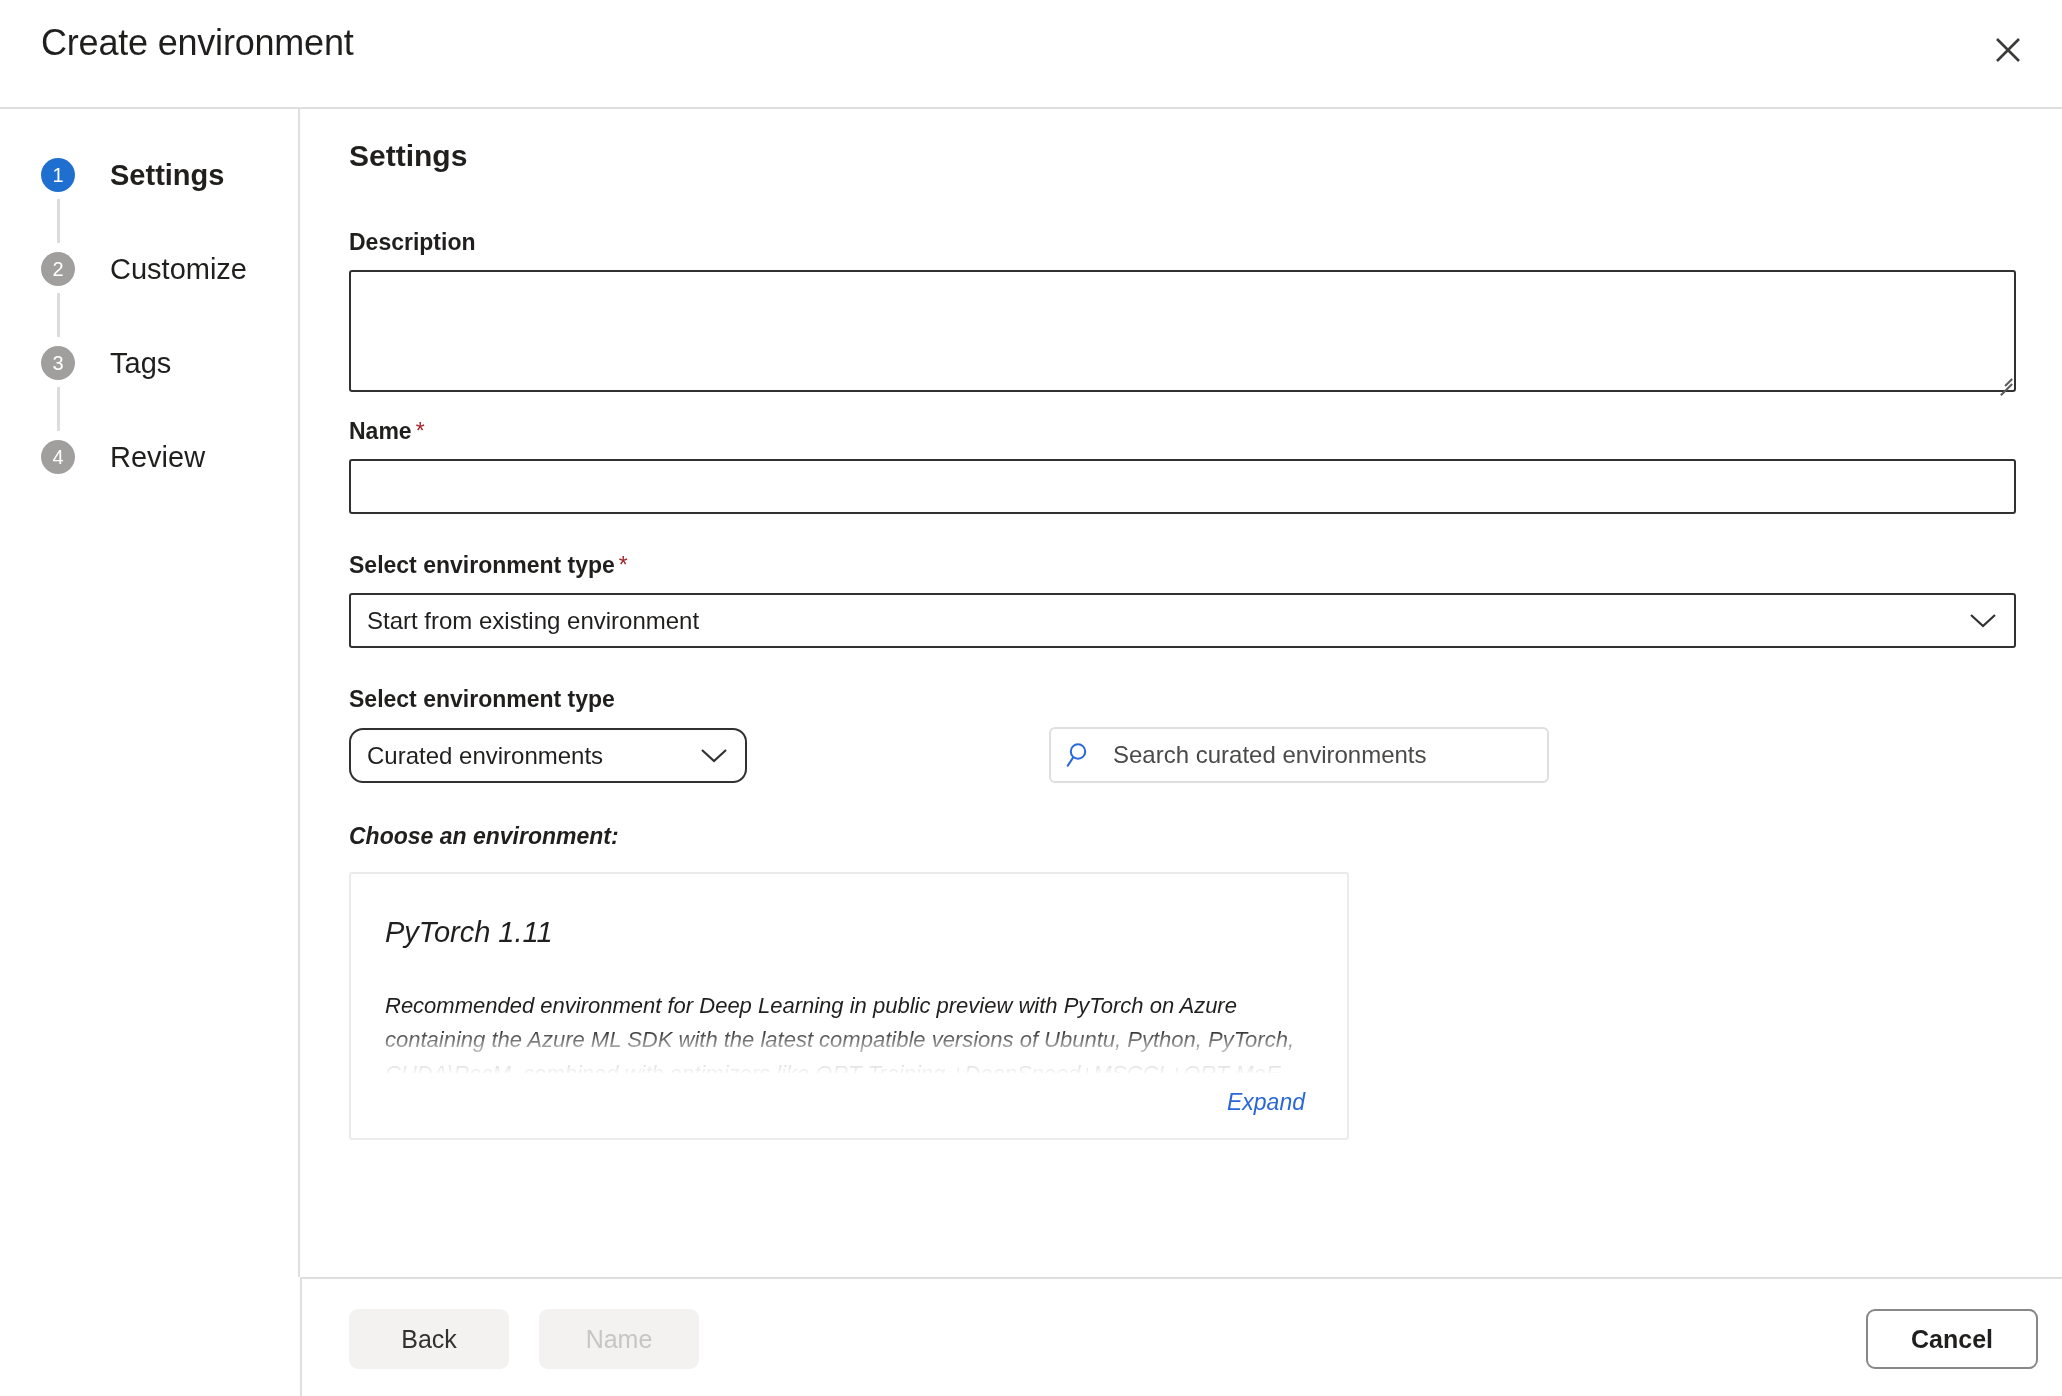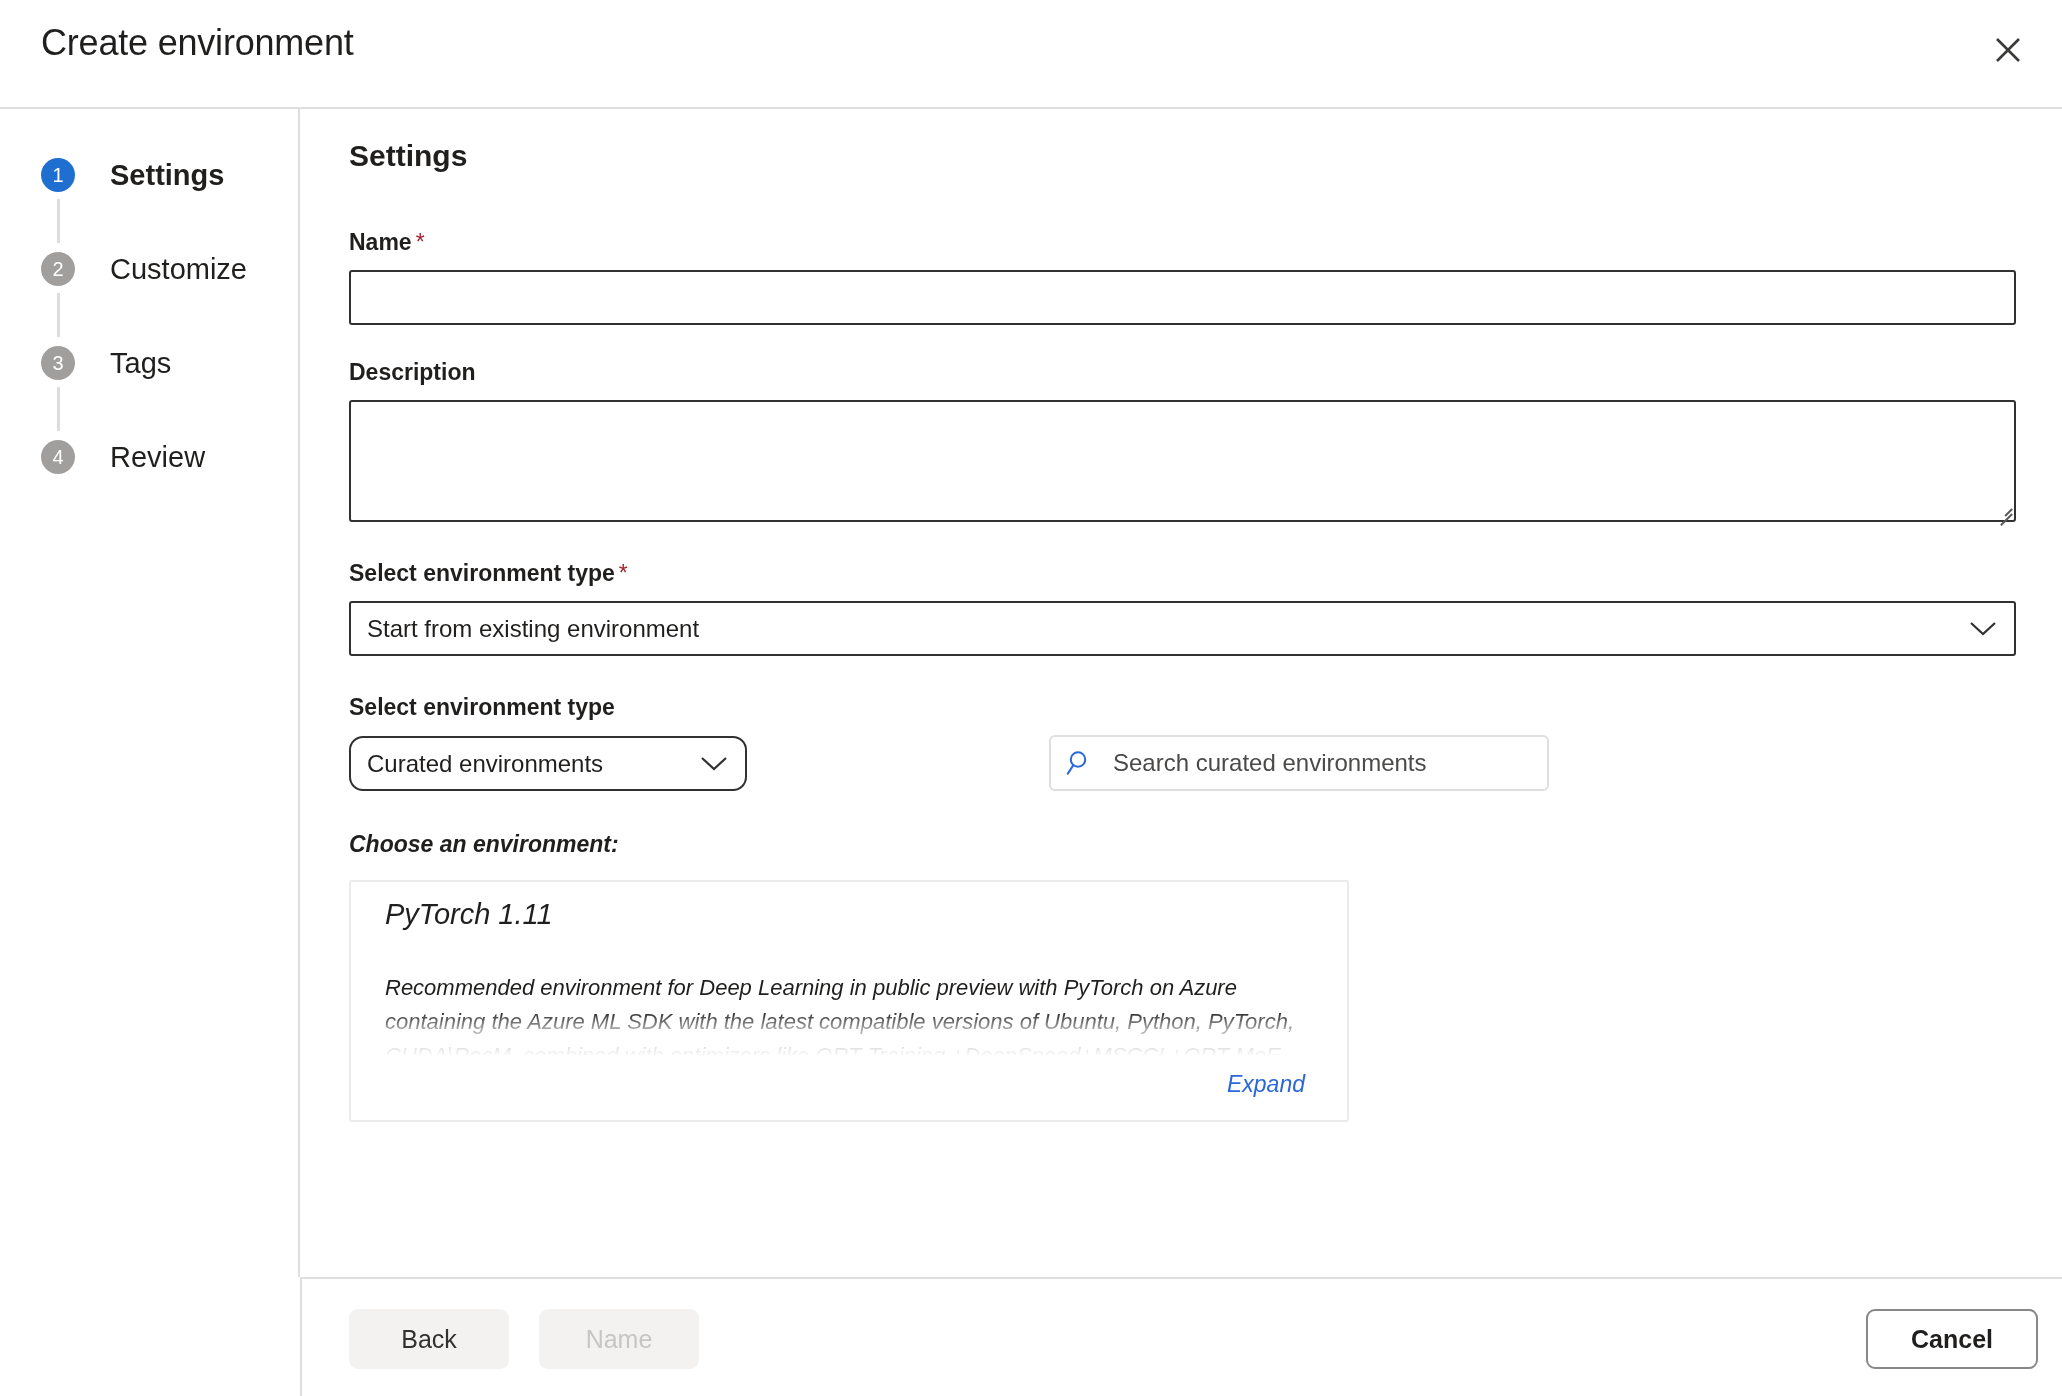--- a/index.html
+++ b/index.html
@@ -253,21 +253,21 @@
   }
   .search-input::placeholder { color: #4b4a49; opacity: 1; }
 
   
   .card {
     position: relative;
     width: 1000px;
     border: 2px solid #edebe9;
     border-radius: 3px;
     background: #ffffff;
-    padding: 16px 42px 22px 34px;
+    padding: 42px 42px 22px 34px;
     margin-top: 22px;
     cursor: pointer;
     overflow: hidden;
   }
   .card-title {
     font-size: 29px;
     font-weight: 400;
     color: #201f1e;
     margin-bottom: 40px;
   }
@@ -406,36 +406,36 @@
         </div>
 
       </div>
     </div>
 
     <div class="main">
       <div class="main-inner">
 
         <h2 class="section-title">Settings</h2>
 
-        <div class="field">
-          <label class="field-label">
-            <span>Name</span><span class="req-star">*</span>
-          </label>
-          <input class="text-input" type="text" value="" placeholder="" style="">
-        </div>
-
         <div class="field" style="margin-top:34px;">
           <label class="field-label">Description</label>
           <div class="textarea-wrap">
             <textarea class="text-area" placeholder="" style=""></textarea>
             <span class="resize-grip">
                 <i></i>
                 <i></i>
               </span>
           </div>
+        </div>
+
+        <div class="field">
+          <label class="field-label">
+            <span>Name</span><span class="req-star">*</span>
+          </label>
+          <input class="text-input" type="text" value="" placeholder="" style="">
         </div>
 
         <div class="field" style="margin-top:38px;">
           <label class="field-label">
             <span>Select environment type</span><span class="req-star">*</span>
           </label>
           <div class="select-box full">
             <span class="select-value">Start from existing environment</span>
             <span class="chev">
               <svg width="30" height="20" viewBox="0 0 30 20" aria-hidden="true">

